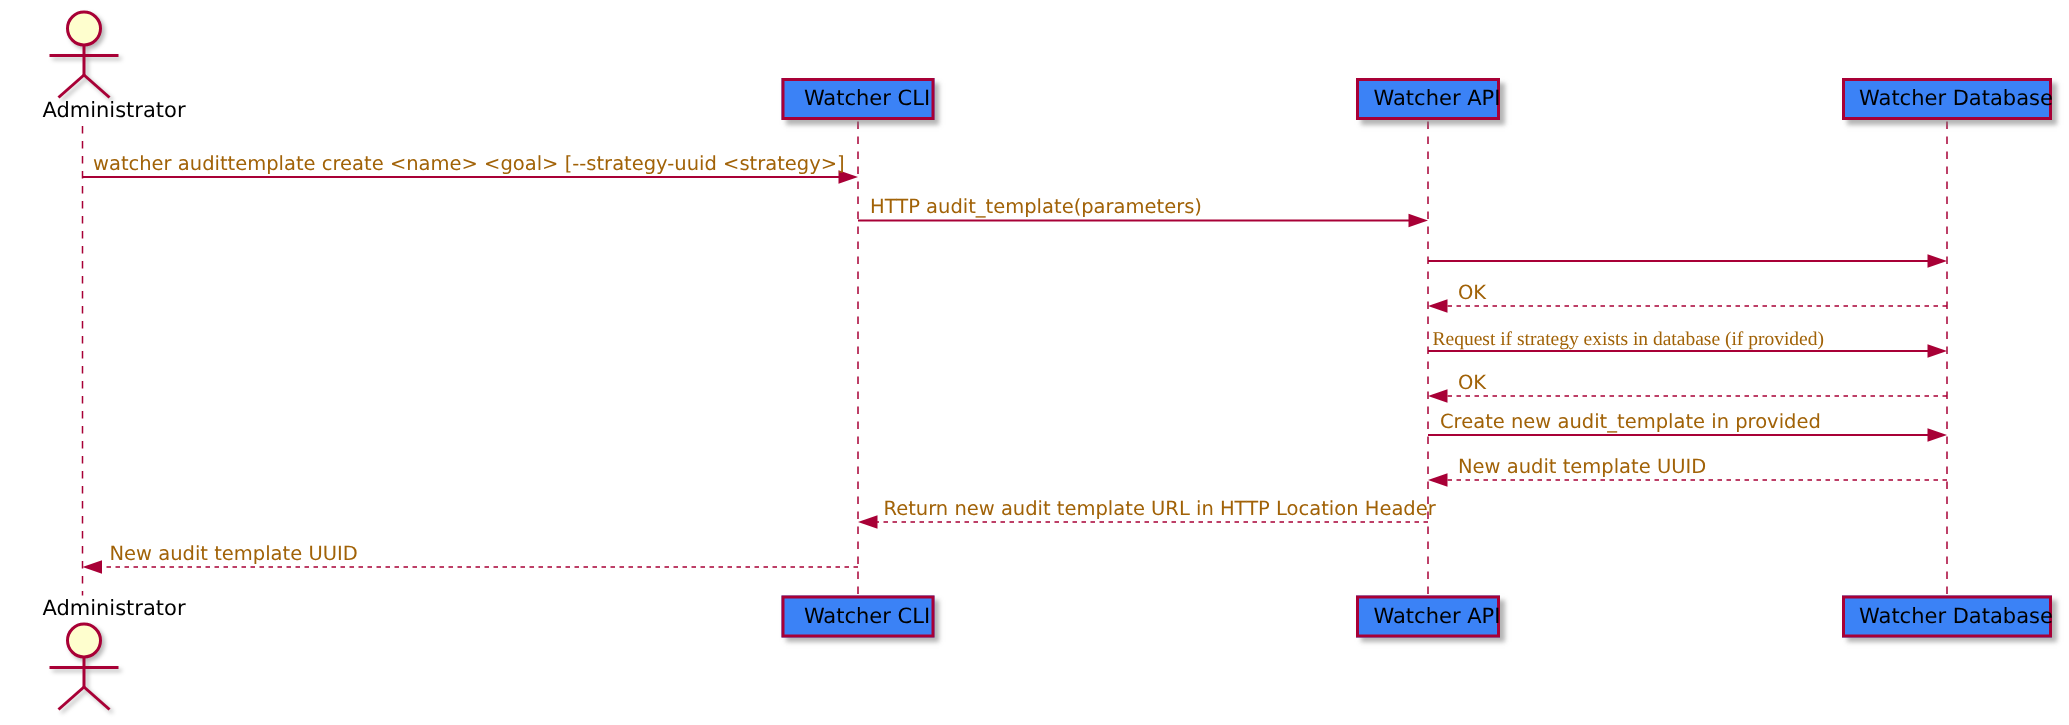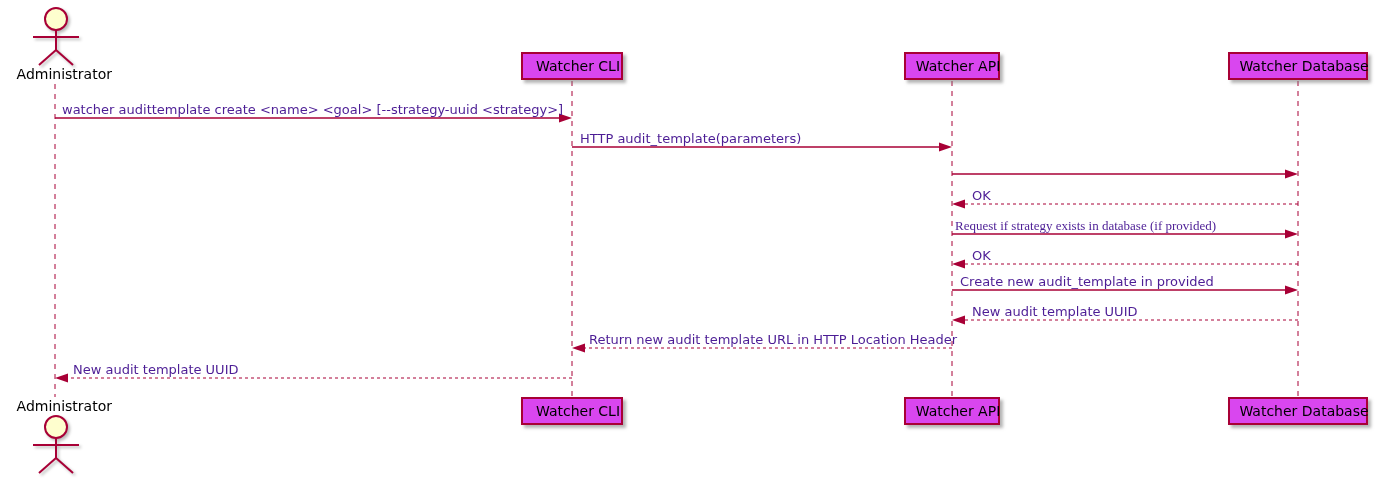--- a/index.html
+++ b/index.html
@@ -9,43 +9,44 @@
     height: 483px;
     background: #ffffff;
     font-family: "DejaVu Sans", "Liberation Sans", sans-serif;
     overflow: hidden;
   }
   #wires { position: absolute; left: 0; top: 0; }
 
   .participant {
     position: absolute;
     height: 28px;
-    background: #d946ef;
+    background: #3b82f6;
     border: 2px solid #a80036;
     box-shadow: 3px 3px 3px rgba(120,120,120,0.55);
     display: flex;
     align-items: center;
     justify-content: center;
     font-size: 14px;
     color: #000000;
     box-sizing: border-box;
     white-space: nowrap;
     padding-left: 12px;
   }
   .actor-label {
     position: absolute;
     font-size: 14px;
     color: #000000;
-    text-align: right;
+    text-align: center;
     white-space: nowrap;
+    padding-left: 20px;
   }
   .msg-label {
     position: absolute;
     font-size: 13px;
-    color: #4c1d95;
+    color: #a16207;
     white-space: nowrap;
     line-height: 15px;
   }
   .lifeline { stroke: #a80036; stroke-width: 1; stroke-dasharray: 5,5; fill: none; }
   .msg-line { stroke: #a80036; stroke-width: 1.3; fill: none; }
   .ret-line { stroke: #a80036; stroke-width: 1; stroke-dasharray: 3,3; fill: none; }
   .arrow-head { fill: #a80036; stroke: none; }
   .actor-fig { stroke: #a80036; stroke-width: 2; fill: none; filter: drop-shadow(2px 2px 1.5px #b9b9b9); }
   .actor-head { fill: #fefece; }
 </style>

